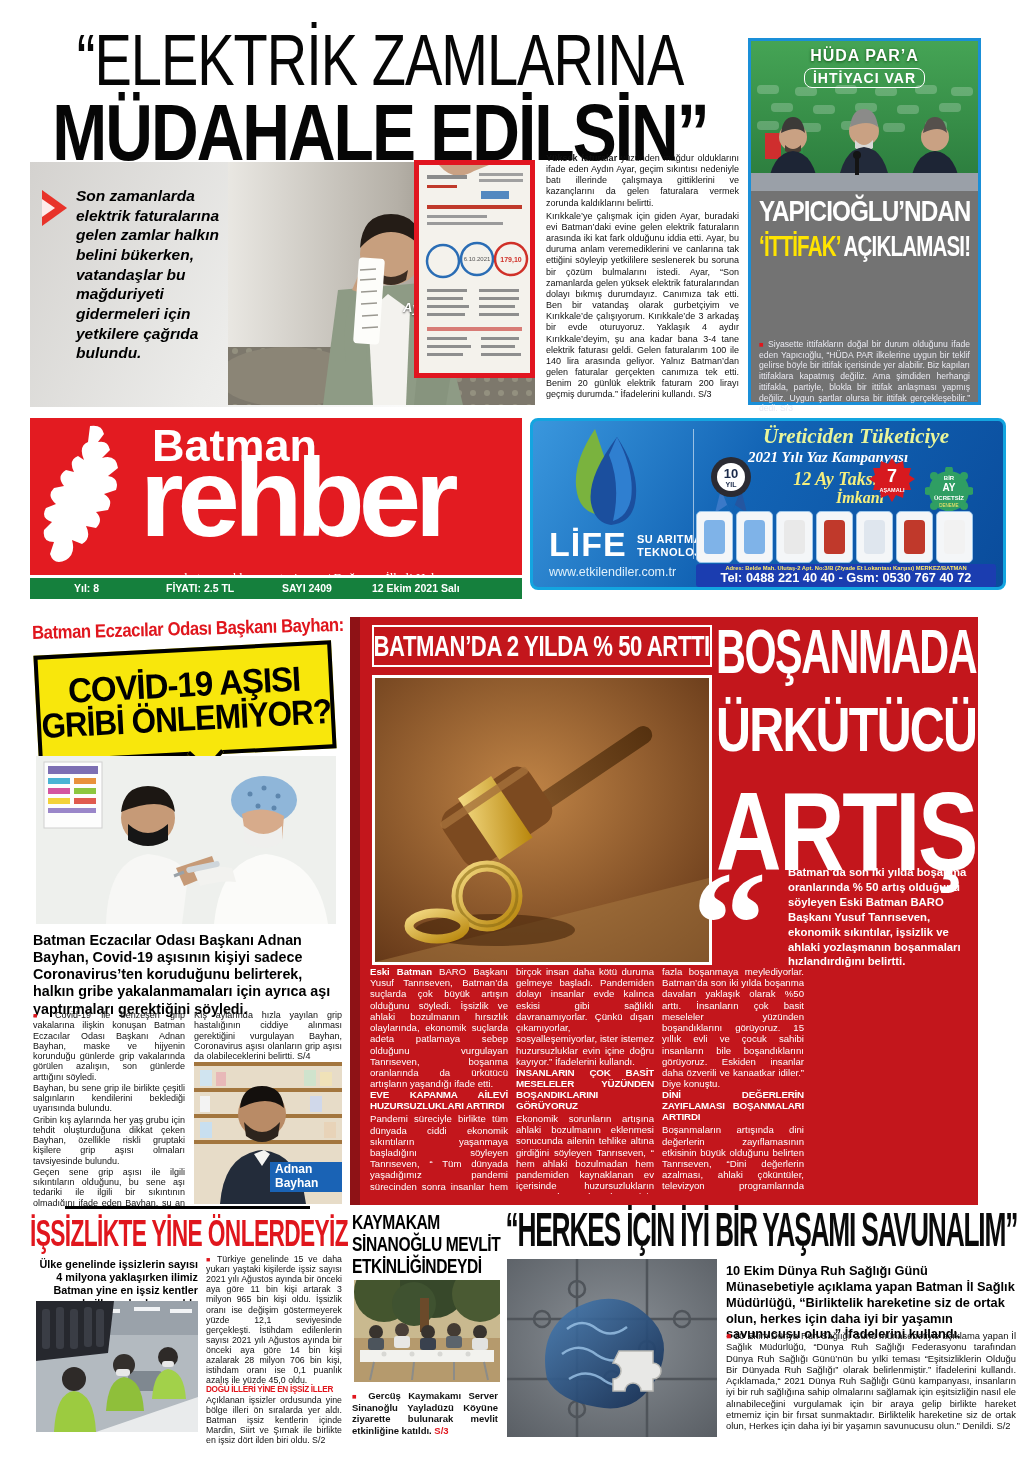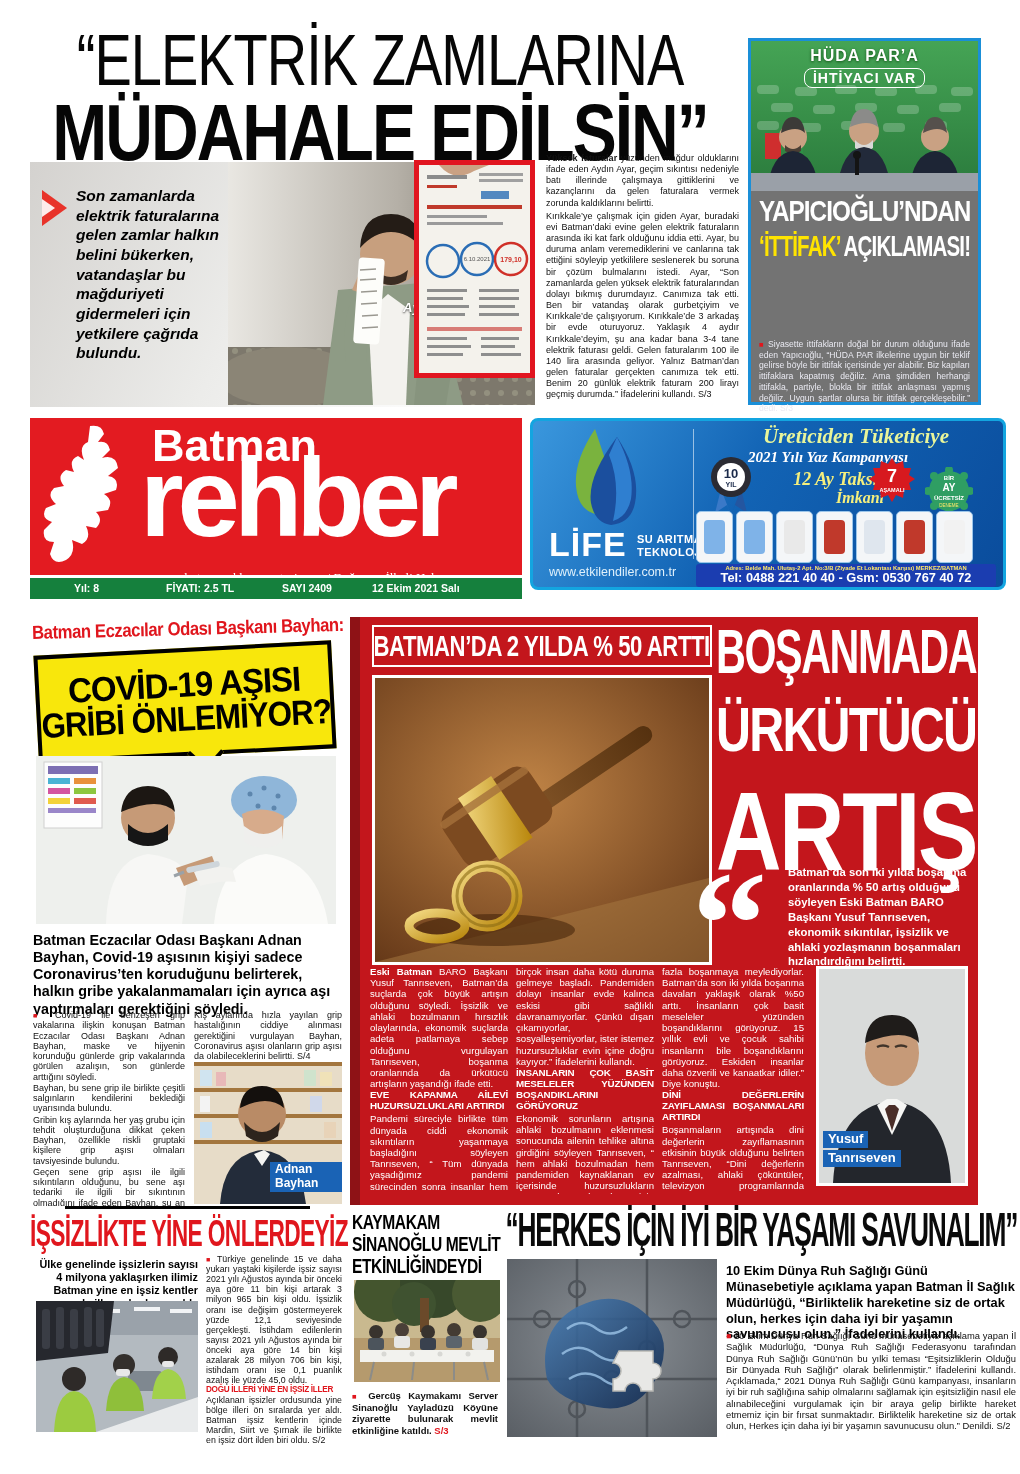--- a/index.html
+++ b/index.html
@@ -516,35 +516,20 @@
       <p>birçok insan daha kötü duruma gelmeye başladı. Pandemiden dolayı insanlar evde kalınca eskisi gibi sağlıklı davranamıyorlar. Çünkü dışarı çıkamıyorlar, sosyalleşemiyorlar, ister istemez huzursuzluklar evin içine doğru kayıyor.” İfadelerini kullandı.</p>
       <h4>İNSANLARIN ÇOK BASİT MESELELER YÜZÜNDEN BOŞANDIKLARINI GÖRÜYORUZ</h4>
       <p>Ekonomik sorunların artışına ahlaki bozulmanın eklenmesi sonucunda ailenin tehlike altına girdiğini söyleyen Tanrıseven, “ hem ahlaki bozulmadan hem pandemiden kaynaklanan ev içerisinde huzursuzlukların artması hem de ekonominin kötüleşmesi ile insanlar artık çok daha</p>
     </div>
     <div class="abs rp-col jt" style="left:302px;top:349px;width:142px;height:228px;overflow:hidden;">
       <p>fazla boşanmaya meylediyorlar. Batman’da son iki yılda boşanma davaları yaklaşık olarak %50 arttı. İnsanların çok basit meseleler yüzünden boşandıklarını görüyoruz. 15 yıllık evli ve çocuk sahibi insanların bile boşandıklarını görüyoruz. Eskiden insanlar daha özverili ve kanaatkar idiler.” Diye konuştu.</p>
       <h4>DİNİ DEĞERLERİN ZAYIFLAMASI BOŞANMALARI ARTIRDI</h4>
       <p>Boşanmaların artışında dini değerlerin zayıflamasının etkisinin büyük olduğunu belirten Tanrıseven, “Dini değerlerin azalması, ahlaki çöküntüler, televizyon programlarında izlediğimiz gayri ahlaki yayınlarda bu artışın yaşanmasında büyük rol oynamaktadır.”dedi. S/2</p>
     </div>
 
-    <div class="abs photo-frame" style="left:456px;top:349px;width:152px;height:220px;">
-      <svg width="146" height="214" viewBox="0 0 146 214">
-        <rect width="146" height="214" fill="#d9dbda"></rect>
-        <path d="M14 214 Q18 138 73 132 Q128 138 132 214 Z" fill="#23262c"></path>
-        <path d="M58 136 L73 166 L88 136 L78 130 L68 130 Z" fill="#f6f6f4"></path>
-        <path d="M66 140 L73 162 L80 140 L76 136 L70 136Z" fill="#4a2e28"></path>
-        <ellipse cx="73" cy="84" rx="27" ry="33" fill="#c69a78"></ellipse>
-        <path d="M46 74 Q48 46 73 46 Q98 46 100 74 Q86 58 46 74Z" fill="#1f1c1a"></path>
-        <path d="M58 78 Q64 75 70 78 M76 78 Q82 75 88 78" stroke="#40342a" stroke-width="2.5" fill="none"></path>
-      </svg>
-      <div class="abs" style="left:4px;top:160px;">
-        <span class="name-label" style="font-size:13px;">Yusuf</span><br>
-        <span class="name-label" style="font-size:13px;margin-top:2px;">Tanrıseven</span>
-      </div>
-    </div>
   </div>
 
   <div class="abs" style="left:65px;top:1206px;width:245px;height:3px;background:#000;"></div>
   <div class="abs" style="left:30px;top:1213px;width:318px;height:42px;">
     <span class="fit issiz-h" style="transform: scale(0.6139, 1);">İŞSİZLİKTE YİNE ÖNLERDEYİZ</span>
   </div>
   <div class="abs issiz-lead" style="left:36px;top:1258px;width:162px;">Ülke genelinde işsizlerin sayısı 4 milyona yaklaşırken ilimiz Batman yine en işsiz kentler arasında ilk sıralarda yer aldı.</div>
 
   <div class="abs" style="left:36px;top:1301px;width:162px;height:131px;overflow:hidden;">
     <svg width="162" height="131" viewBox="0 0 162 131">

